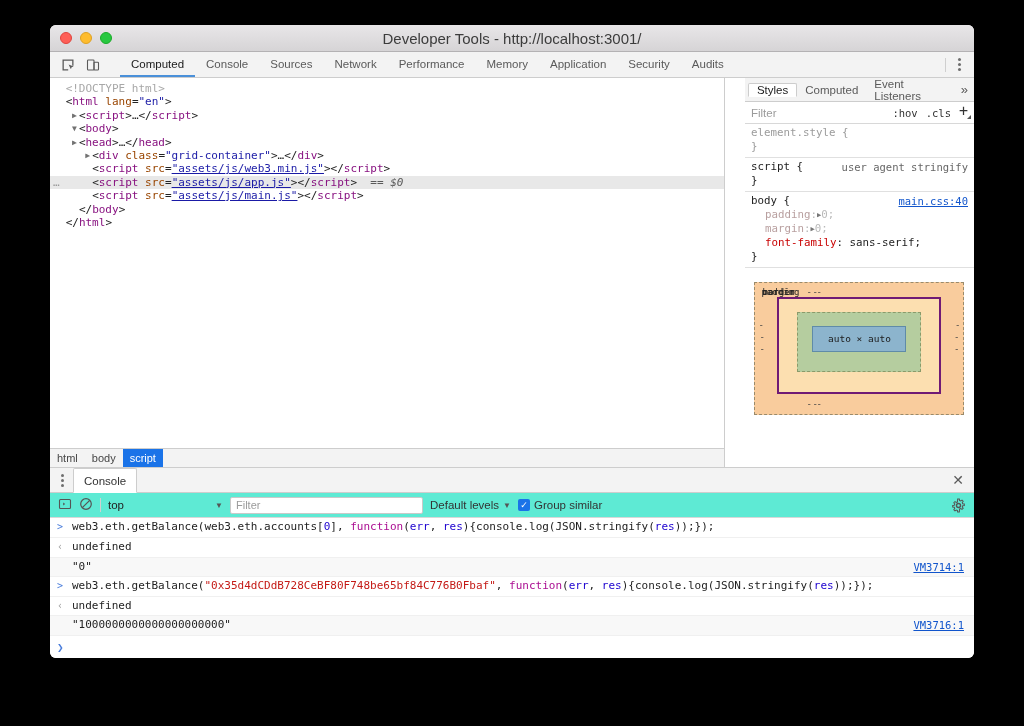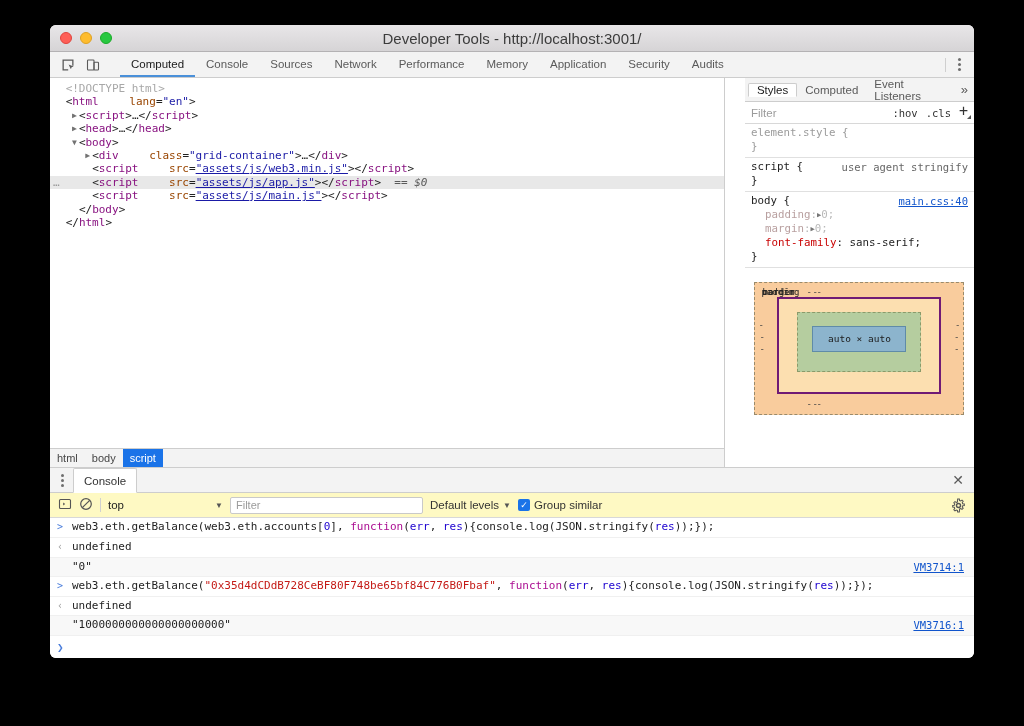--- a/index.html
+++ b/index.html
@@ -100,21 +100,21 @@
   .dom-row .ind { display: inline-block; }
   .tw {
     display: inline-block; width: 9px; color: #727272;
     font-size: 8px; text-align: center; vertical-align: 1px;
   }
   .ellipsis-gutter {
     position: absolute; left: 3px; color: #9a9a9a; font-size: 11px; letter-spacing: 1px;
   }
   .t-doctype { color: #a8a8a8; }
   .t-tag  { color: #881280; }
-  .t-attr { color: #994500; margin-left: 24px; }
+  .t-attr { color: #994500; }
   .t-val  { color: #1a1aa6; }
   .t-val-link { color: #1a1aa6; text-decoration: underline; }
   .t-punc { color: #222; }
   .t-dollar { color: #5a5a5a; font-style: italic; }
   .crumbs {
     height: 19px; flex: 0 0 auto;
     background: #f3f3f3;
     border-top: 1px solid #cdcdcd;
     display: flex; align-items: stretch;
     font-size: 11px;
@@ -228,21 +228,21 @@
     padding: 0 10px; display: flex; align-items: center; font-size: 11.5px; color: #333;
     background: #fff; border: 1px solid #cdcdcd; border-bottom: 1px solid #fff;
     margin-bottom: -1px; border-radius: 2px 2px 0 0;
   }
   .drawer-close {
     margin-left: auto; padding: 0 10px; display: flex; align-items: center;
     font-size: 14px; color: #5a5a5a; line-height: 1;
   }
   .console-toolbar {
     height: 25px; display: flex; align-items: center; gap: 7px;
-    padding: 0 8px; border-bottom: 1px solid #d8d8d8; background: #fef9c3;
+    padding: 0 8px; border-bottom: 1px solid #d8d8d8; background: #5eead4;
     font-size: 11.5px; color: #333;
   }
   .ct-sep { width: 1px; height: 14px; background: #d0d0d0; }
   .ctx-select {
     display: flex; align-items: center; width: 115px;
     font-size: 11.5px; color: #222;
   }
   .ctx-select .arrow { margin-left: auto; font-size: 8px; color: #555; }
   .filter-input {
     width: 193px; height: 17px; border: 1px solid #c9c9c9; border-radius: 2px;
@@ -351,22 +351,22 @@
     </div>
   </div>
 
   <div class="main">
 
     <div class="elements-pane">
       <div class="dom-tree" id="dom-tree">
           <div class="dom-row"><span class="ind"> </span><span class="tw"> </span><span class="t-doctype">&lt;!DOCTYPE html&gt;</span></div>
           <div class="dom-row"><span class="ind"> </span><span class="tw"> </span><span class="t-punc">&lt;</span><span class="t-tag">html</span><span class="t-attr"> lang</span><span class="t-punc">=</span><span class="t-val">"en"</span><span class="t-punc">&gt;</span></div>
           <div class="dom-row"><span class="ind">   </span><span class="tw">▶</span><span class="t-punc">&lt;</span><span class="t-tag">script</span><span class="t-punc">&gt;</span><span class="t-punc">…</span><span class="t-punc">&lt;/</span><span class="t-tag">script</span><span class="t-punc">&gt;</span></div>
+          <div class="dom-row"><span class="ind">   </span><span class="tw">▼</span><span class="t-punc">&lt;</span><span class="t-tag">body</span><span class="t-punc">&gt;</span></div>
           <div class="dom-row"><span class="ind">   </span><span class="tw">▶</span><span class="t-punc">&lt;</span><span class="t-tag">head</span><span class="t-punc">&gt;</span><span class="t-punc">…</span><span class="t-punc">&lt;/</span><span class="t-tag">head</span><span class="t-punc">&gt;</span></div>
-          <div class="dom-row"><span class="ind">   </span><span class="tw">▼</span><span class="t-punc">&lt;</span><span class="t-tag">body</span><span class="t-punc">&gt;</span></div>
           <div class="dom-row"><span class="ind">     </span><span class="tw">▶</span><span class="t-punc">&lt;</span><span class="t-tag">div</span><span class="t-attr"> class</span><span class="t-punc">=</span><span class="t-val">"grid-container"</span><span class="t-punc">&gt;</span><span class="t-punc">…</span><span class="t-punc">&lt;/</span><span class="t-tag">div</span><span class="t-punc">&gt;</span></div>
           <div class="dom-row"><span class="ind">     </span><span class="tw"> </span><span class="t-punc">&lt;</span><span class="t-tag">script</span><span class="t-attr"> src</span><span class="t-punc">=</span><span class="t-val-link">"assets/js/web3.min.js"</span><span class="t-punc">&gt;&lt;/</span><span class="t-tag">script</span><span class="t-punc">&gt;</span></div>
           <div class="dom-row selected"><span class="ellipsis-gutter">…</span><span class="ind">     </span><span class="tw"> </span><span class="t-punc">&lt;</span><span class="t-tag">script</span><span class="t-attr"> src</span><span class="t-punc">=</span><span class="t-val-link">"assets/js/app.js"</span><span class="t-punc">&gt;&lt;/</span><span class="t-tag">script</span><span class="t-punc">&gt;</span><span class="t-dollar">  == $0</span></div>
           <div class="dom-row"><span class="ind">     </span><span class="tw"> </span><span class="t-punc">&lt;</span><span class="t-tag">script</span><span class="t-attr"> src</span><span class="t-punc">=</span><span class="t-val-link">"assets/js/main.js"</span><span class="t-punc">&gt;&lt;/</span><span class="t-tag">script</span><span class="t-punc">&gt;</span></div>
           <div class="dom-row"><span class="ind">   </span><span class="tw"> </span><span class="t-punc">&lt;/</span><span class="t-tag">body</span><span class="t-punc">&gt;</span></div>
           <div class="dom-row"><span class="ind"> </span><span class="tw"> </span><span class="t-punc">&lt;/</span><span class="t-tag">html</span><span class="t-punc">&gt;</span></div>
         </div>
       <div class="crumbs">
         <div class="crumb">
             <span>html</span>

